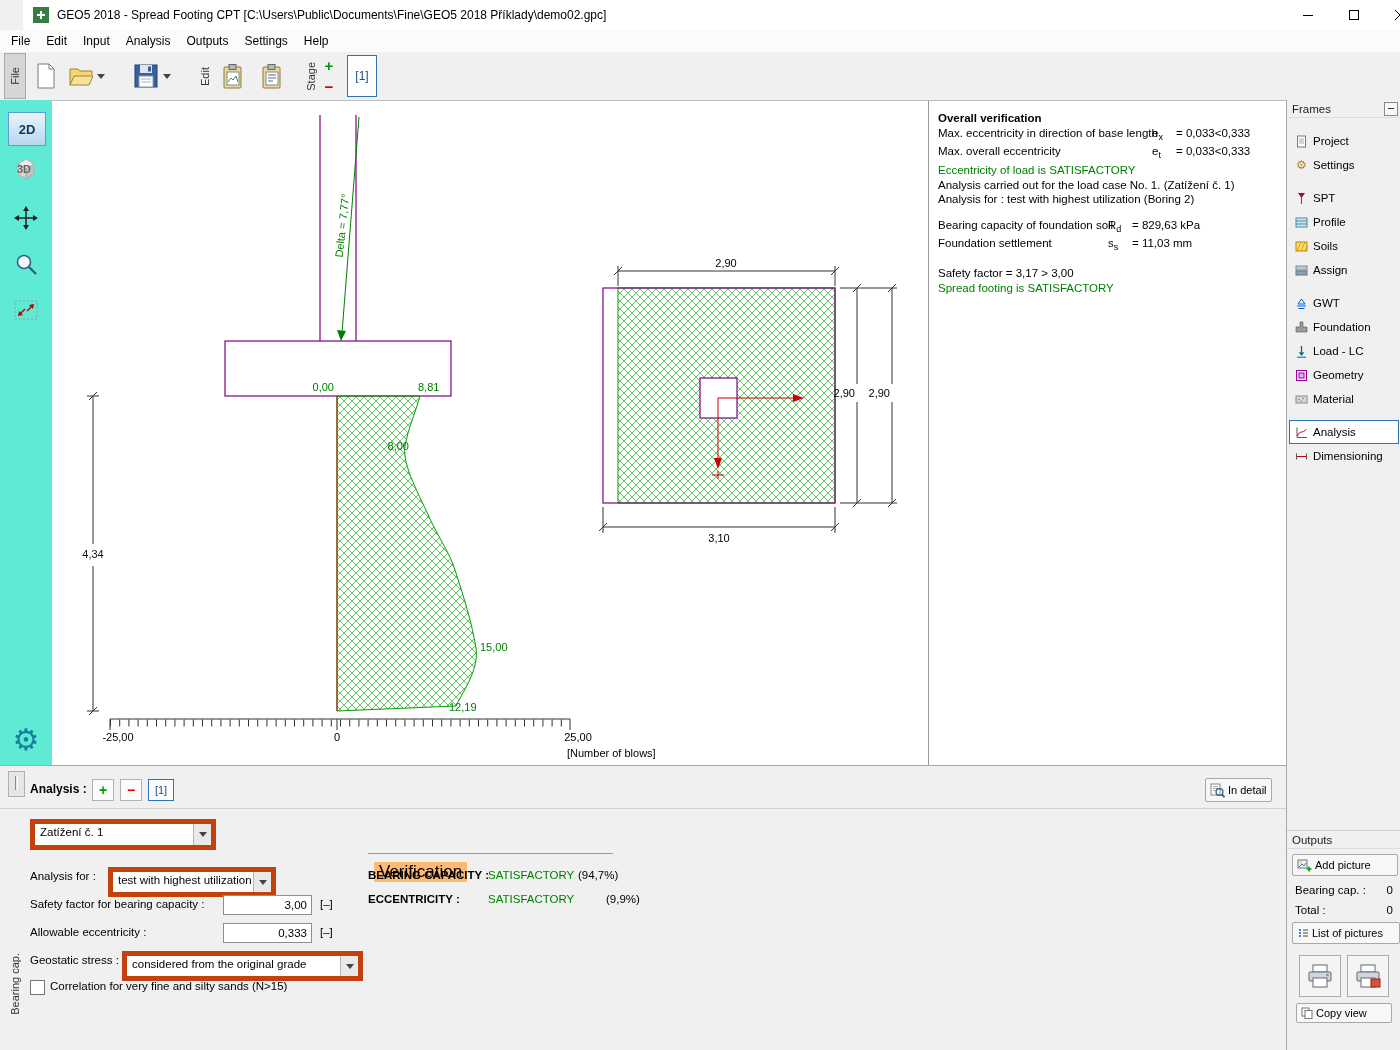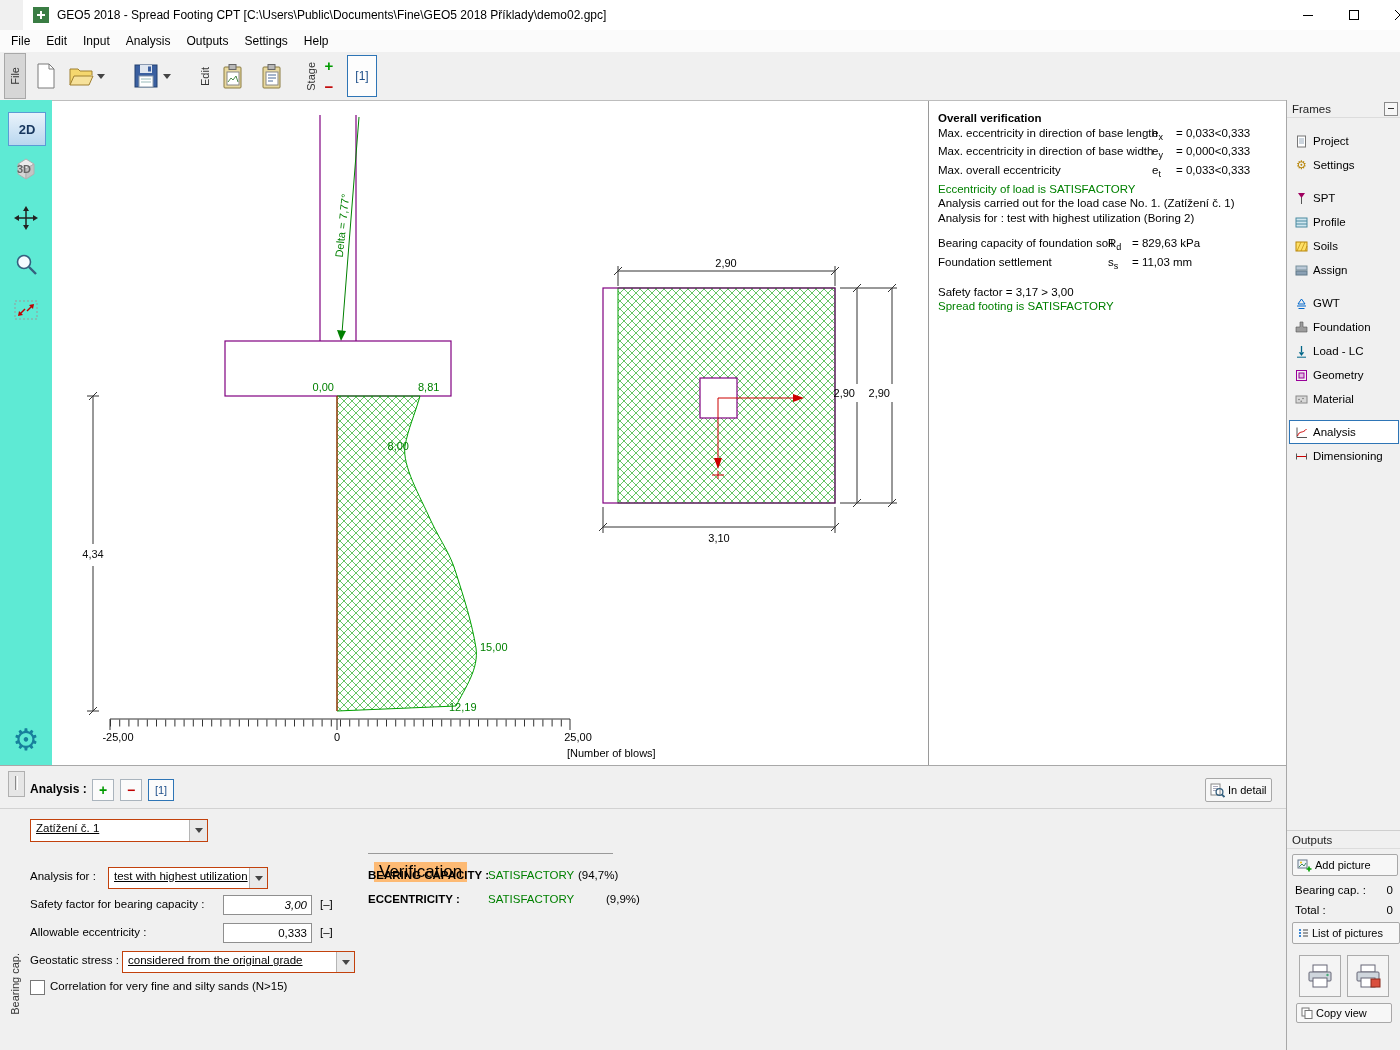--- a/index.html
+++ b/index.html
@@ -95,21 +95,21 @@
   
   #bottom-panel{position:absolute;left:0;top:765px;width:1286px;height:285px;background:#f0f0f0;
                 border-top:1px solid #a8a8a8;}
   #bp-head-sep{position:absolute;left:0;top:42px;width:1286px;border-top:1px solid #d2d2d2;}
   #ap-title{position:absolute;left:30px;top:16px;font-weight:bold;}
   .sqbtn{position:absolute;width:20px;height:20px;background:#fbfbfb;border:1px solid #aab4bd;
          display:flex;align-items:center;justify-content:center;font-weight:bold;font-size:14px;}
   #ap-stage{left:148px;top:13px;width:24px;border:1px solid #2e75b6;color:#1d4e89;font-size:11px;font-weight:normal;}
   #ap-indetail{left:1205px;top:12px;height:22px;}
   .lab{position:absolute;font-size:11.5px;white-space:nowrap;}
-  .combo{position:absolute;background:#fff;border:1px solid #c2410c;display:flex;align-items:stretch;text-decoration:underline;}
+  .combo{position:absolute;background:#fff;border:5px solid #c2410c;display:flex;align-items:stretch;}
   .combo .cval{flex:1;padding:2px 5px 0 5px;font-size:11.5px;white-space:nowrap;overflow:hidden;}
   .combo .cbtn{width:17px;background:#e9e9e9;border-left:1px solid #b5b5b5;display:flex;
                align-items:center;justify-content:center;}
   .numfield{position:absolute;background:#fff;border:1px solid #8f8f8f;font-family:inherit;
             font-size:11.5px;text-align:right;padding:0 4px;width:89px;height:20px;box-sizing:border-box;}
   #chk{position:absolute;left:30px;top:214px;width:13px;height:13px;background:#fff;border:1px solid #777;}
   #verif-line{position:absolute;left:368px;top:87px;width:245px;border-top:1px solid #9a9a9a;}
   #verif-legend{position:absolute;left:374px;top:96px;background:#fdba74;padding:0 5px;font-size:17px;}
   #side-grip{position:absolute;left:8px;top:5px;width:15px;height:24px;background:#e6e6e6;
              border:1px solid #b0b0b0;}
@@ -340,25 +340,20 @@
   </svg>
 
   <div id="results">
     <div class="res-title">Overall verification</div>
     <div class="res-row ecc">
       <span class="lbl">Max. eccentricity in direction of base length</span>
       <span class="sym"><span>e</span><sub>x</sub></span>
       <span class="val">=  0,033&lt;0,333</span>
     </div>
     <div class="res-row ecc">
-      <span class="lbl">Max. eccentricity in direction of base width</span>
-      <span class="sym"><span>e</span><sub>y</sub></span>
-      <span class="val">=  0,000&lt;0,333</span>
-    </div>
-    <div class="res-row ecc">
       <span class="lbl">Max. overall eccentricity</span>
       <span class="sym"><span>e</span><sub>t</sub></span>
       <span class="val">=  0,033&lt;0,333</span>
     </div>
     <div class="green">Eccentricity of load is SATISFACTORY</div>
     <div>Analysis carried out for the load case No. 1. (Zatížení č. 1)</div>
     <div>Analysis for : test with highest utilization (Boring 2)</div>
     <div class="res-gap"></div>
     <div class="res-row stress">
       <span class="lbl">Bearing capacity of foundation soil</span>
@@ -588,21 +583,21 @@
 
   <span class="lab" style="left:30px;top:104px">Analysis for :</span>
   <div class="combo" style="left:108px;top:101px;width:158px;height:20px">
     <span class="cval">test with highest utilization</span>
     <span class="cbtn">
         <span class="carat"></span>
       </span>
   </div>
 
   <span class="lab" style="left:30px;top:132px">Safety factor for bearing capacity :</span>
-  <input class="numfield" style="left: 223px; top: 129px; font-style: italic;" readonly="" value="3,00">
+  <input class="numfield" style="left: 223px; top: 129px;" readonly="" value="3,00">
   <span class="lab" style="left:320px;top:132px">[–]</span>
 
   <span class="lab" style="left:30px;top:160px">Allowable eccentricity :</span>
   <input class="numfield" style="left: 223px; top: 157px;" readonly="" value="0,333">
   <span class="lab" style="left:320px;top:160px">[–]</span>
 
   <span class="lab" style="left:30px;top:188px">Geostatic stress :</span>
   <div class="combo" style="left:122px;top:185px;width:231px;height:20px">
     <span class="cval">considered from the original grade</span>
     <span class="cbtn">

